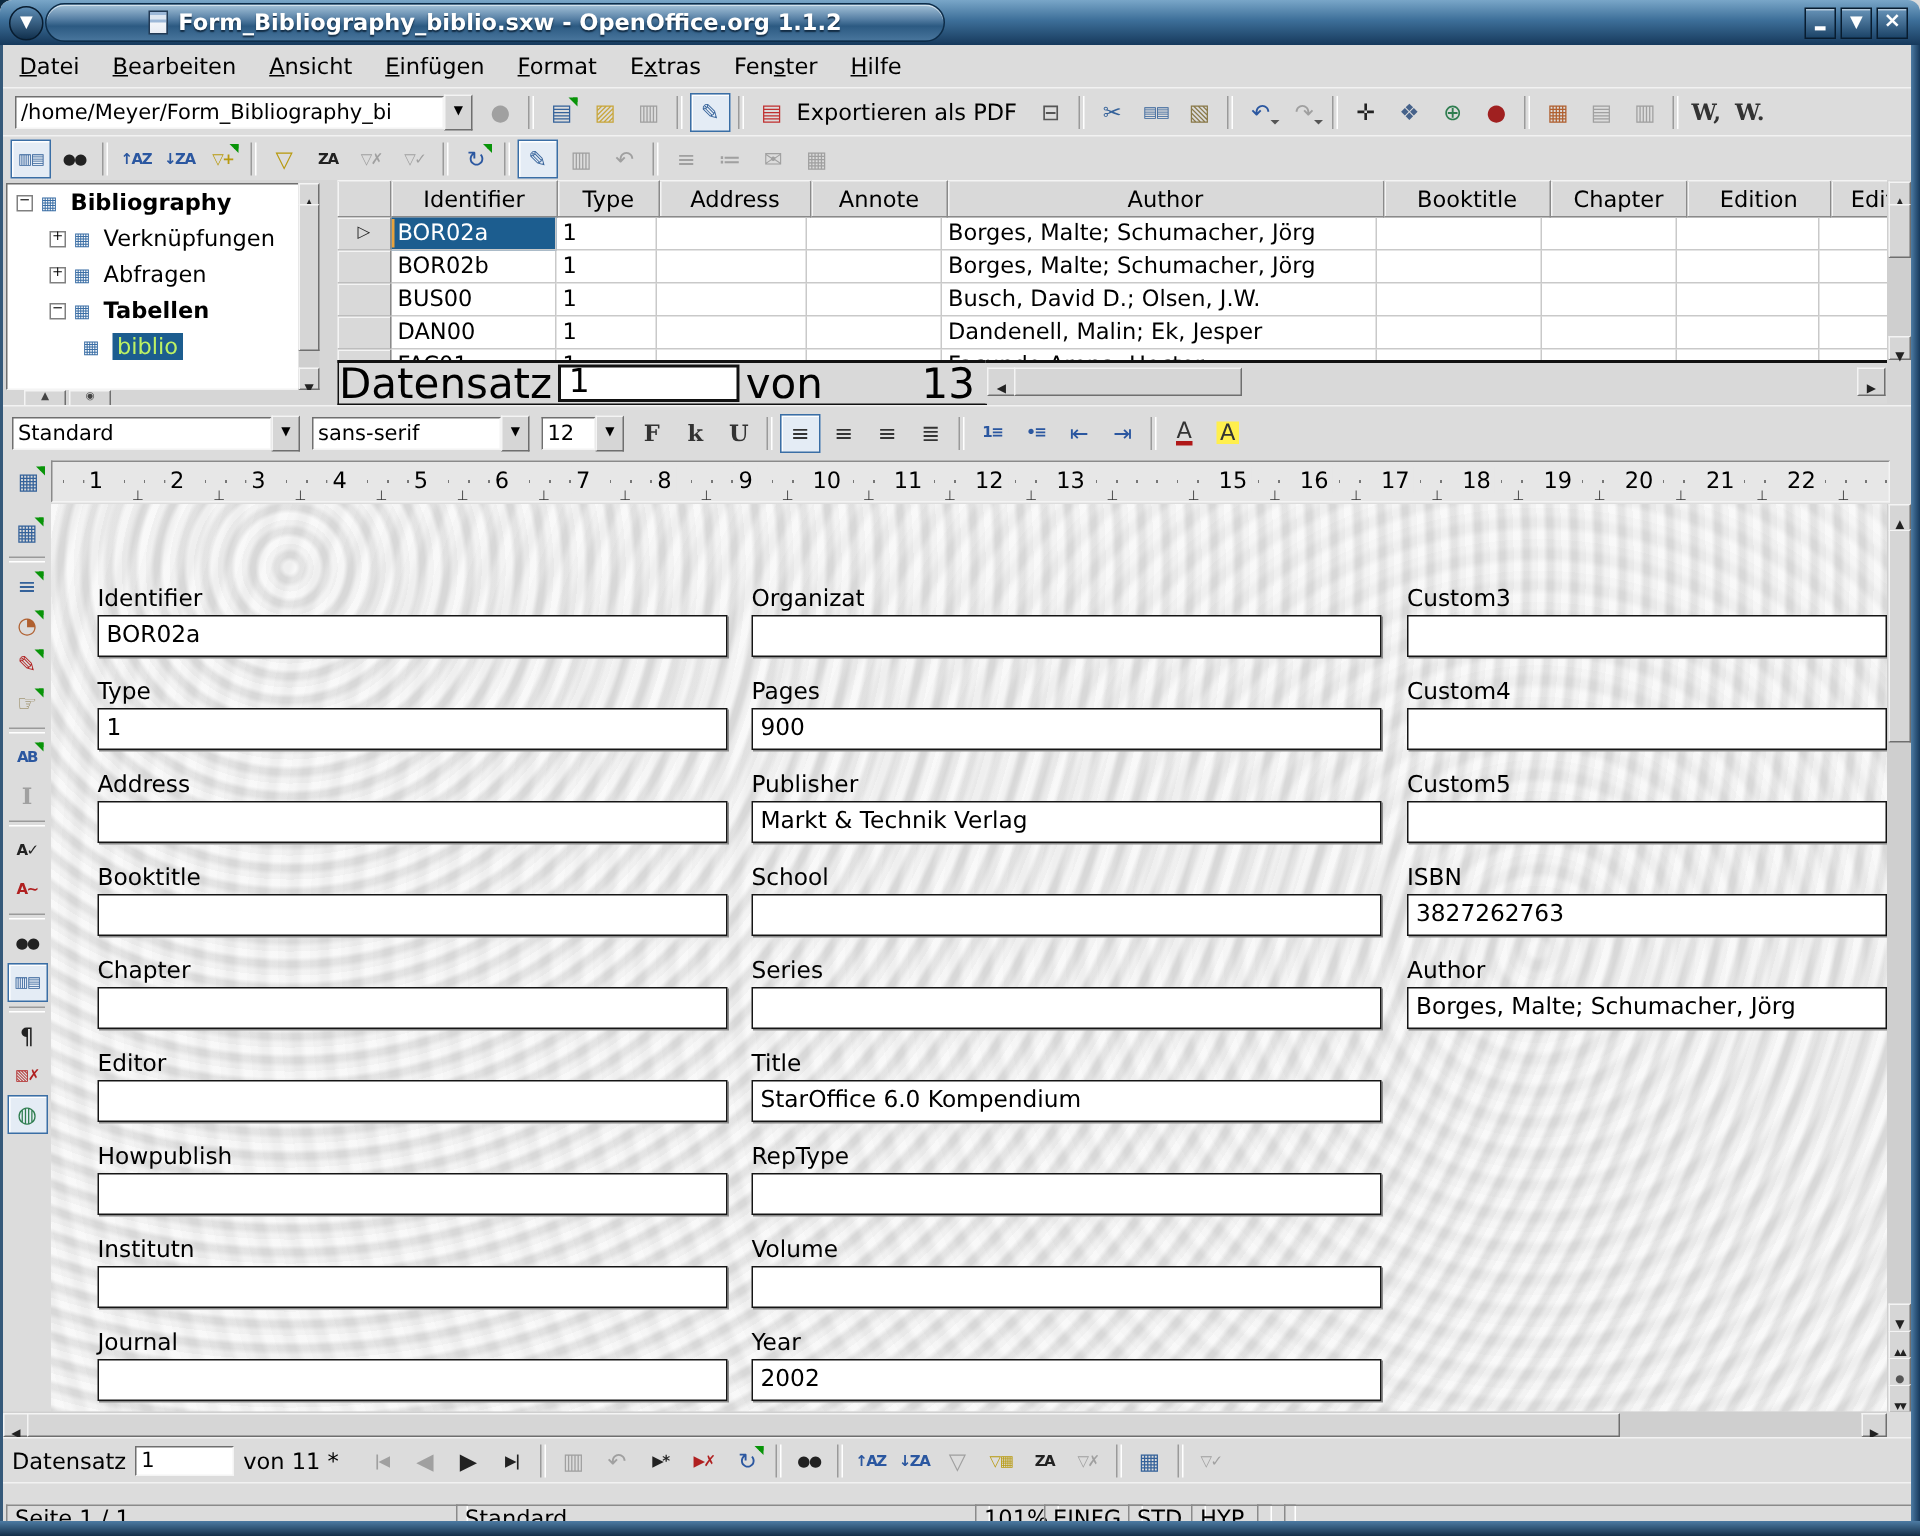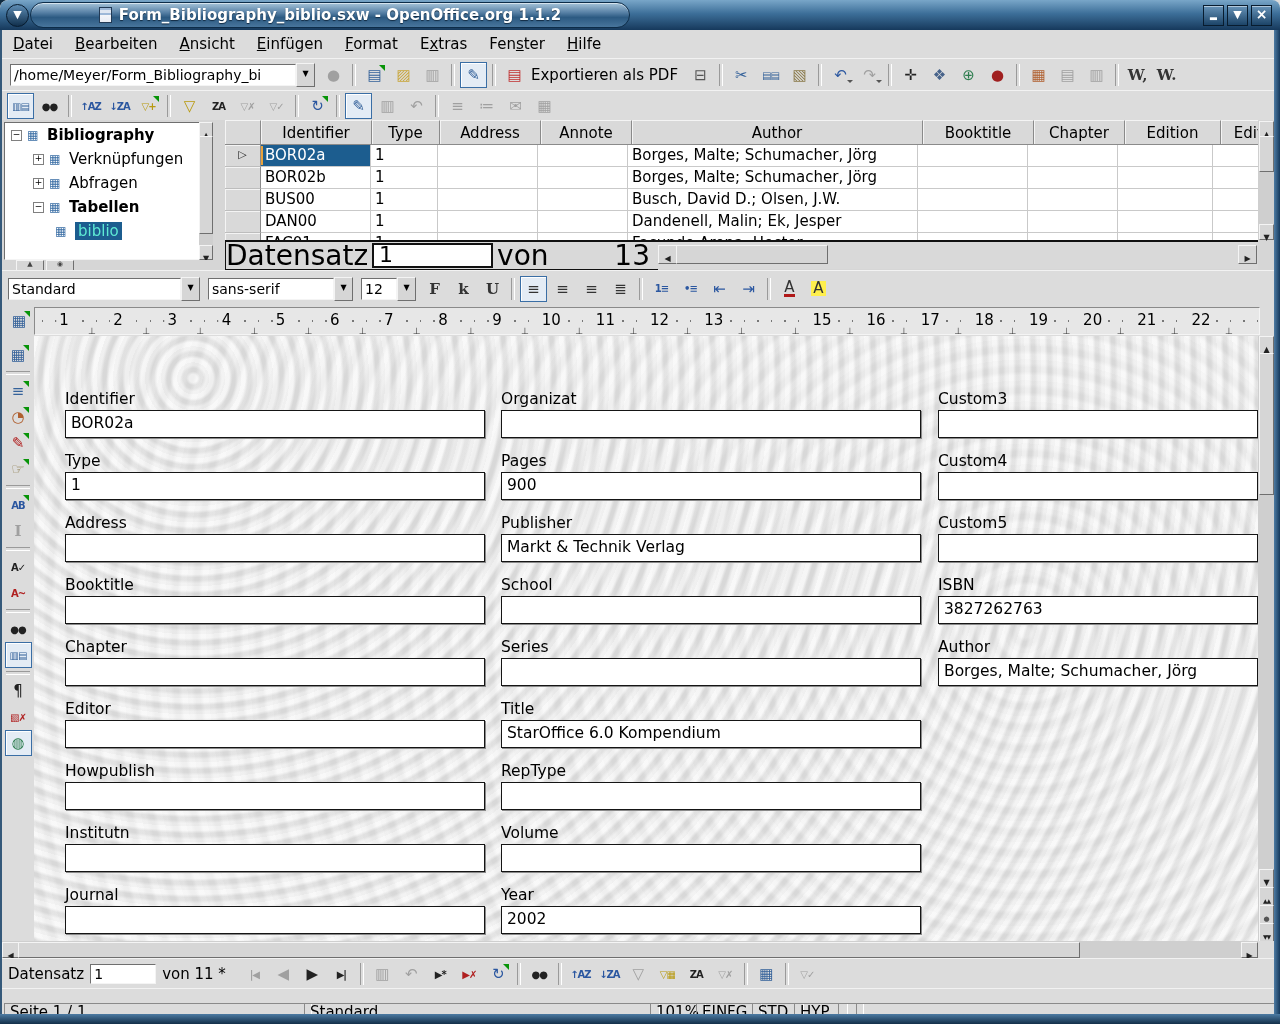--- a/index.html
+++ b/index.html
@@ -59,21 +59,21 @@
   .combo .dropbtn::after{content:"▼";}
   
   #datasource{position:absolute;left:2px;top:120px;width:1274px;height:150px;background:#d6d6d6;}
   #tree{position:absolute;left:2px;top:2px;width:194px;height:136px;background:#fff;
     border:1px solid;border-color:#6f6f6f #f4f4f4 #f4f4f4 #6f6f6f;overflow:hidden;font-size:15px;}
   .titem{display:flex;align-items:center;height:24px;white-space:nowrap;}
   .titem .exp{width:9px;height:9px;border:1px solid #808080;background:#fff;font-size:9px;
     line-height:7px;text-align:center;margin-right:5px;flex:none;}
   .titem .ticon{width:15px;height:13px;margin-right:5px;flex:none;font-size:12px;line-height:13px;color:#3a6ea5;}
   .titem .tlab.bold{font-weight:bold;}
-  .titem .tlab.selected{background:#1c5d8f;color:#5eead4;padding:0 3px;}
+  .titem .tlab.selected{background:#1c5d8f;color:#bef264;padding:0 3px;}
   #treescroll{position:absolute;left:197px;top:2px;width:14px;height:138px;background:#cfcfcf;}
   #treectrl{position:absolute;left:0px;top:140px;width:256px;height:10px;background:#d6d6d6;display:flex;gap:2px;align-items:center;padding-left:14px;}
   .gripbtn{width:26px;height:9px;background:#d6d6d6;border:1px solid;border-color:#f4f4f4 #6f6f6f #6f6f6f #f4f4f4;
     font-size:7px;line-height:7px;text-align:center;color:#444;}
   
   .sbtn{position:absolute;background:#d6d6d6;border:1px solid;border-color:#f4f4f4 #6f6f6f #6f6f6f #f4f4f4;
     text-align:center;color:#222;}
   .sbtn.au::after{content:"▲";font-size:8px;} .sbtn.ad::after{content:"▼";font-size:8px;}
   .sbtn.al::after{content:"◀";font-size:8px;} .sbtn.ar::after{content:"▶";font-size:8px;}
   .sbtn.dot::after{content:"●";font-size:7px;color:#555;}

